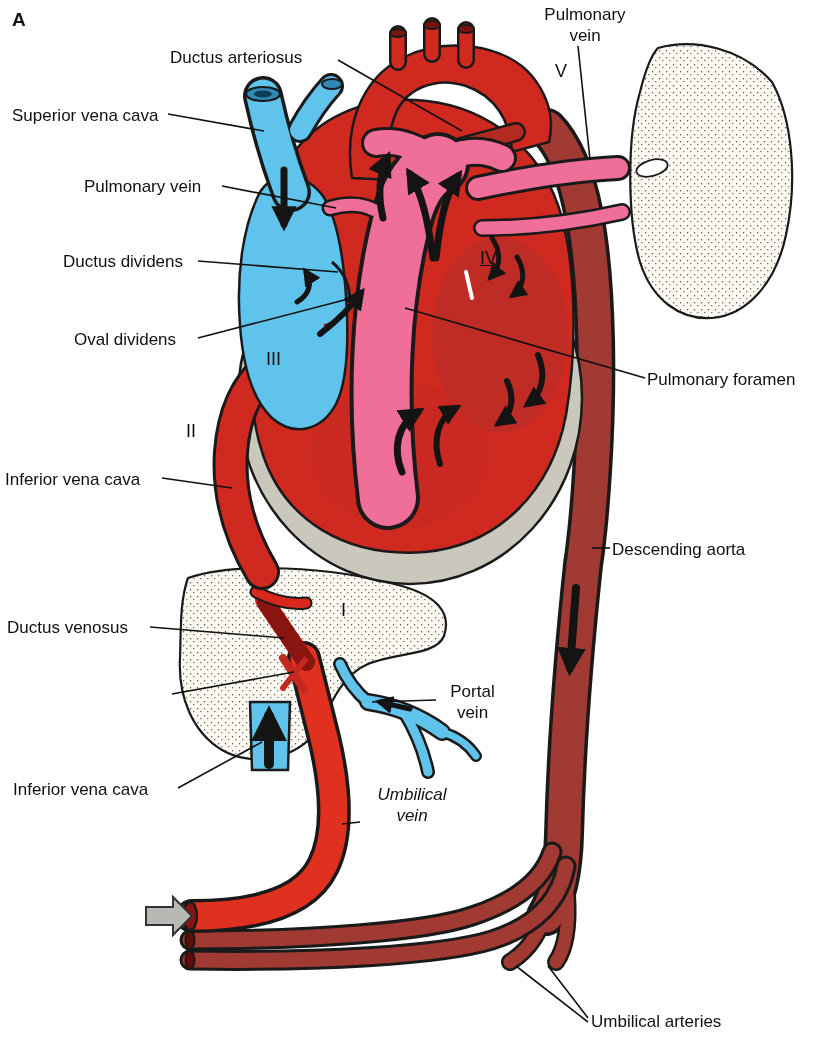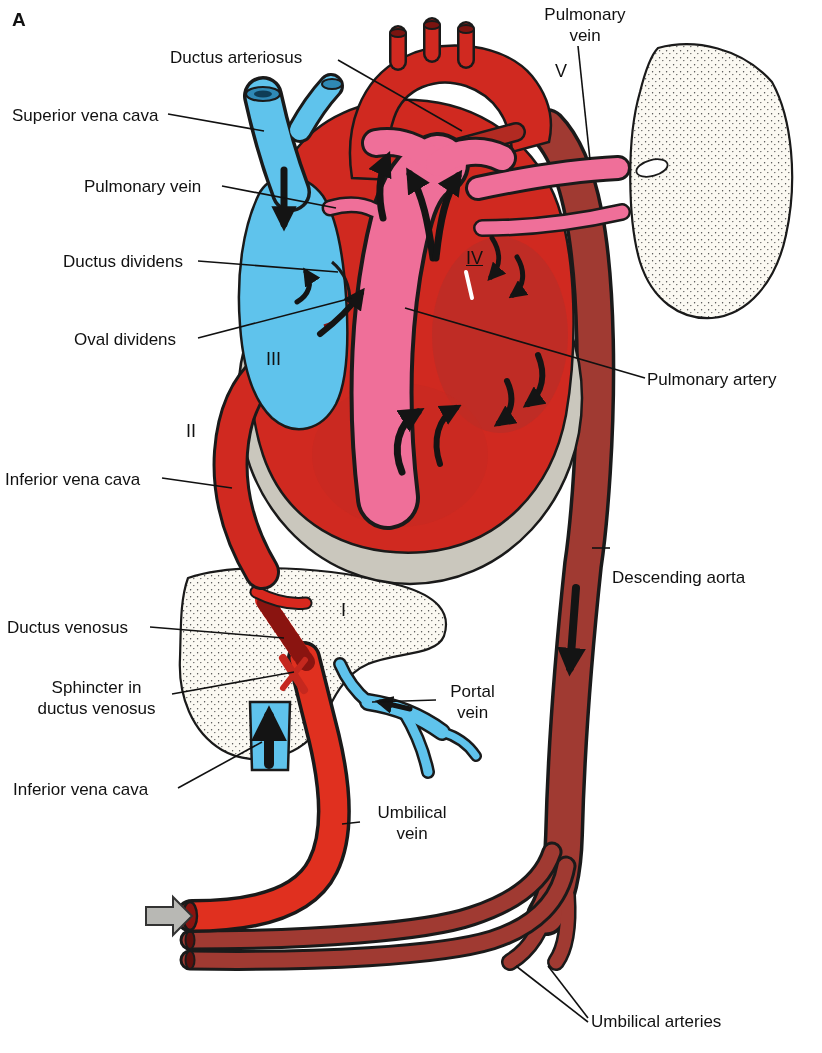--- a/index.html
+++ b/index.html
@@ -197,29 +197,27 @@
 <div class="lbl panel" style="left:12px;top:8px;">A</div>
 <div class="lbl center" style="left:505px;top:4px;width:160px;">Pulmonary
 vein</div>
 <div class="lbl num" style="left:555px;top:60px;">V</div>
 <div class="lbl" style="left:170px;top:47px;">Ductus arteriosus</div>
 <div class="lbl" style="left:12px;top:105px;">Superior vena cava</div>
 <div class="lbl" style="left:84px;top:176px;">Pulmonary vein</div>
 <div class="lbl" style="left:63px;top:251px;">Ductus dividens</div>
 <div class="lbl" style="left:74px;top:329px;">Oval dividens</div>
 <div class="lbl num" style="left:266px;top:325px;margin-top:23px;">III</div>
-<div class="lbl num" style="left:466px;top:247px;text-decoration:underline;">IV</div>
+<div class="lbl num" style="left:480px;top:247px;text-decoration:underline;">IV</div>
 <div class="lbl num" style="left:186px;top:420px;">II</div>
 <div class="lbl" style="left:5px;top:469px;">Inferior vena cava</div>
-<div class="lbl" style="left:647px;top:369px;">Pulmonary artery</div>
-<div class="lbl" style="left:612px;top:539px;margin-top:28px;">Descending aorta</div>
+<div class="lbl" style="left:647px;top:369px;">Pulmonary foramen</div>
+<div class="lbl" style="left:612px;top:539px;">Descending aorta</div>
 <div class="lbl" style="left:7px;top:617px;">Ductus venosus</div>
 <div class="lbl num" style="left:341px;top:599px;">I</div>
-<div class="lbl center" style="left:24px;top:677px;width:145px;">Sphincter in
-ductus venosus</div>
 <div class="lbl center" style="left:440px;top:681px;width:65px;">Portal
 vein</div>
 <div class="lbl" style="left:13px;top:779px;">Inferior vena cava</div>
-<div class="lbl center" style="left:362px;top:802px;width:100px;">Umbilical
+<div class="lbl center" style="left:362px;top:784px;width:100px;font-style:italic;">Umbilical
 vein</div>
 <div class="lbl" style="left:591px;top:1011px;">Umbilical arteries</div>
 
 </div>
 
 </body></html>

